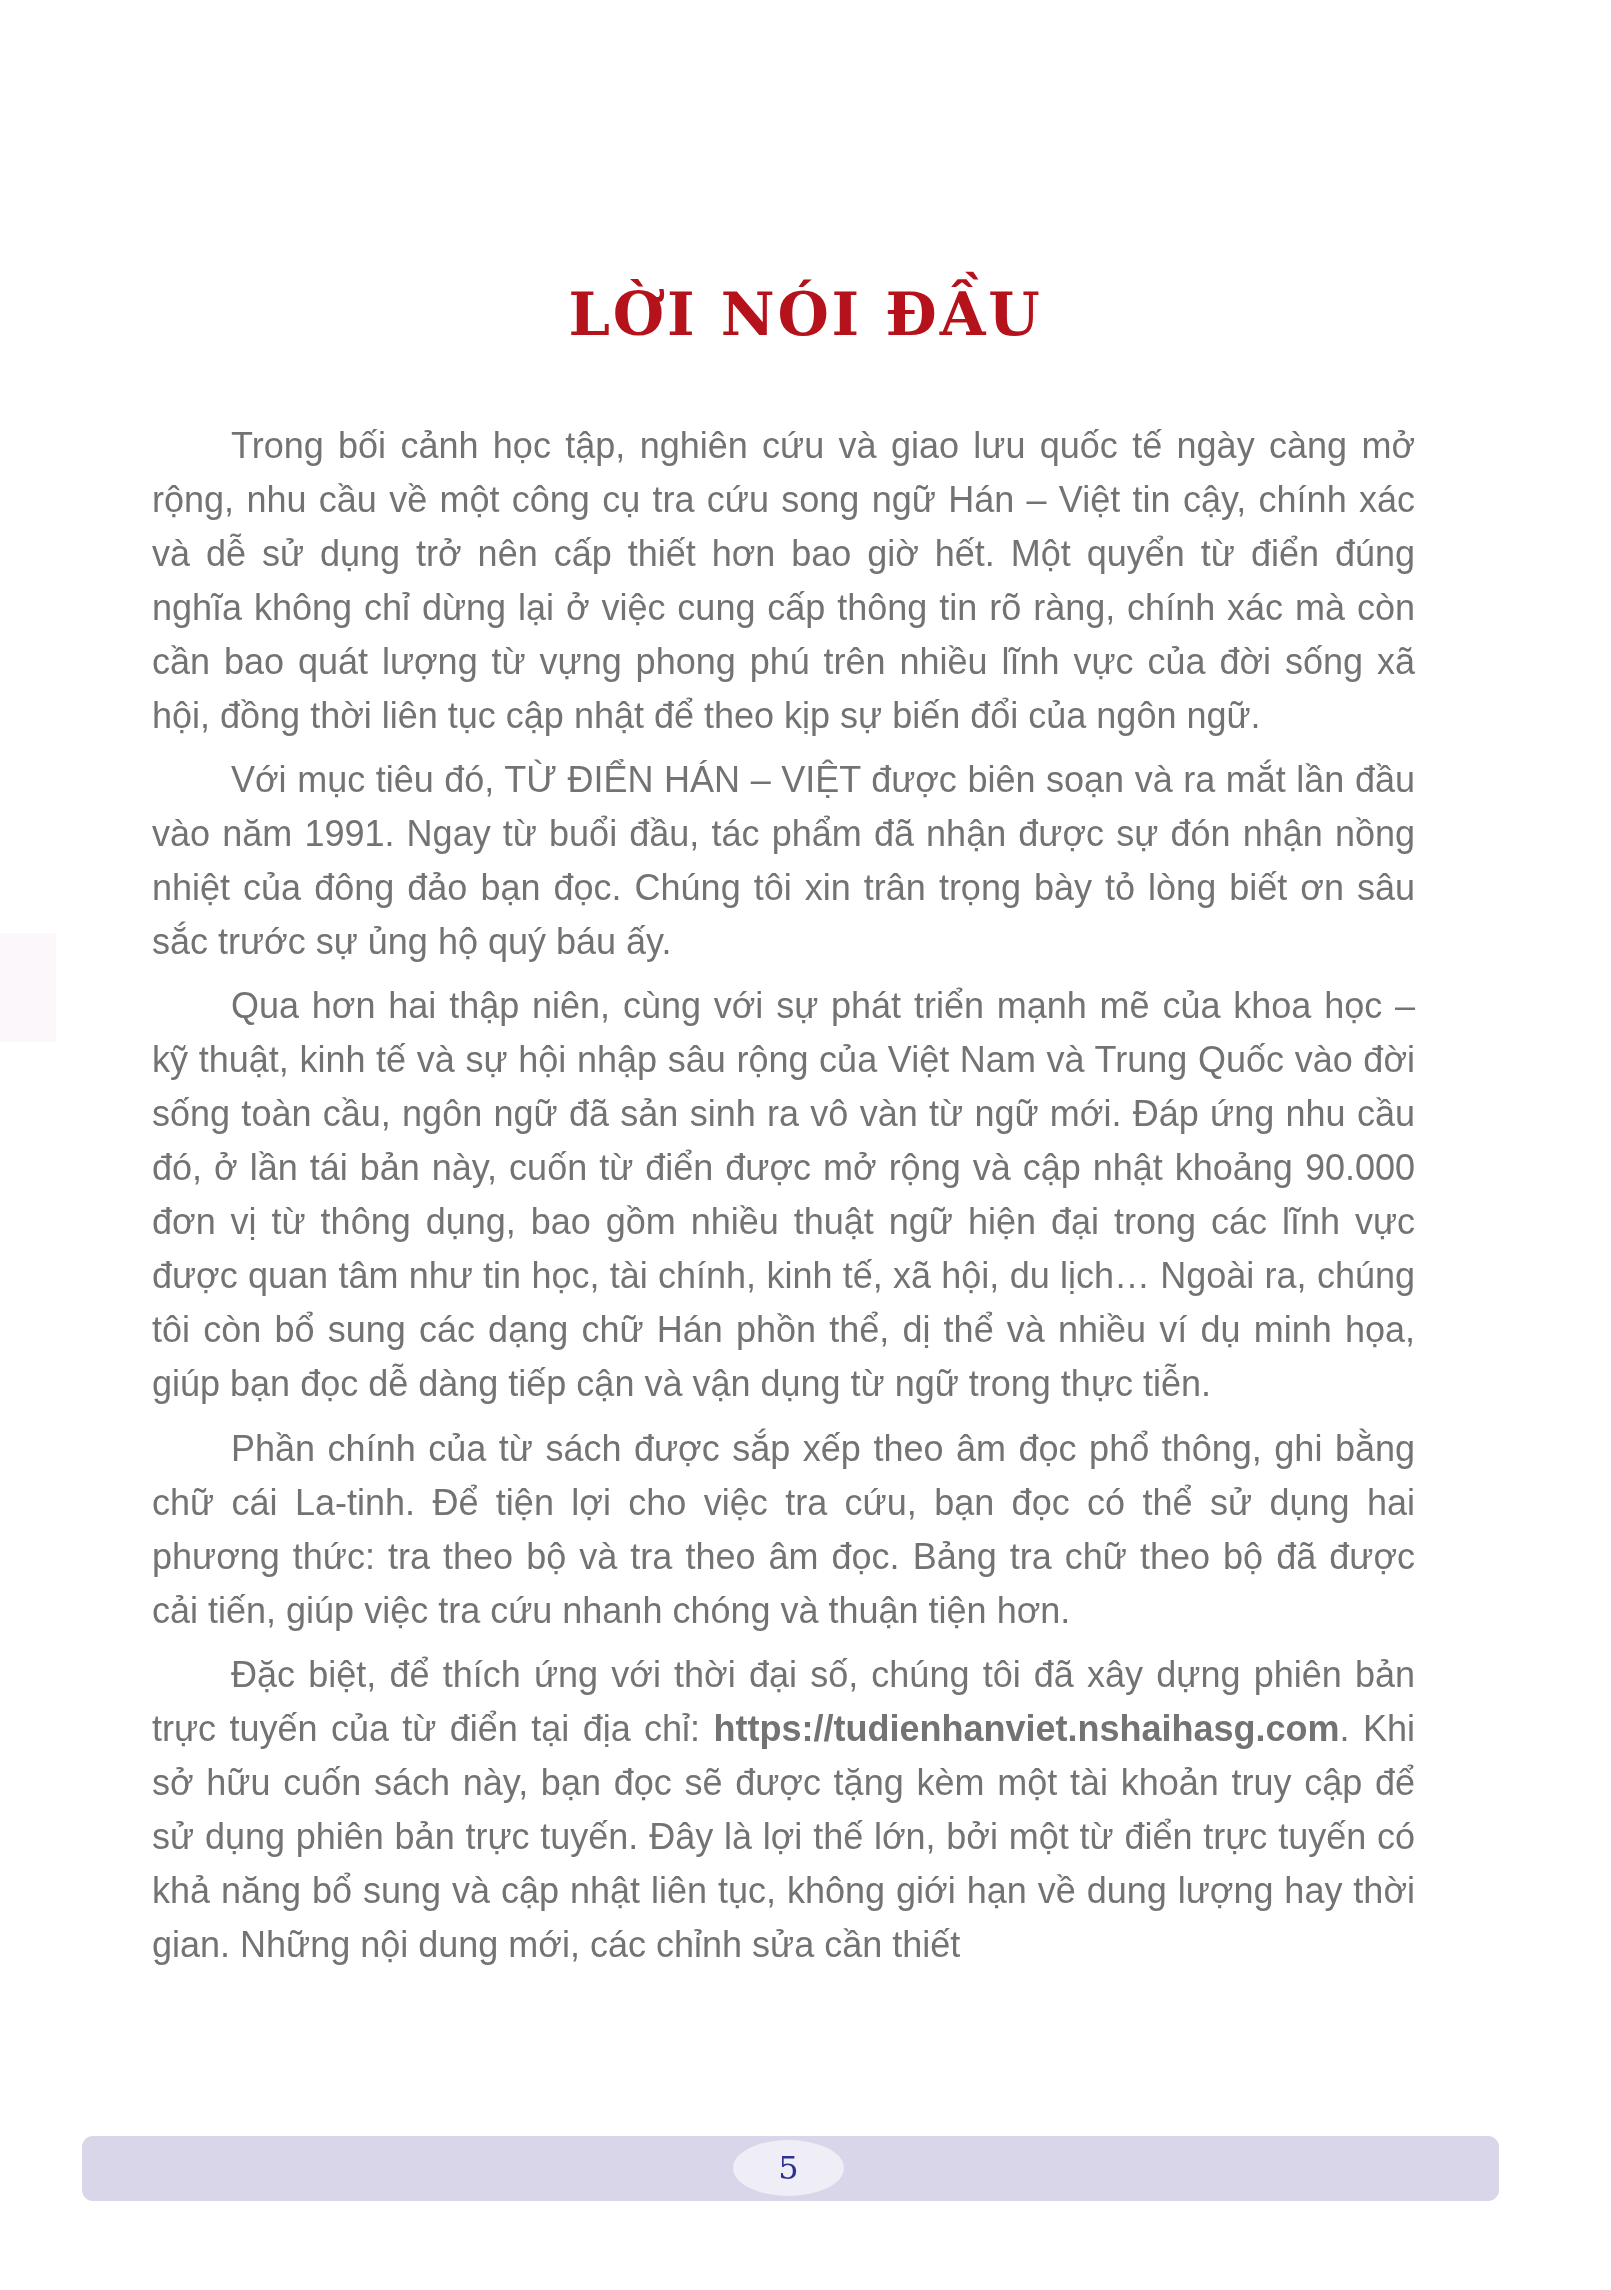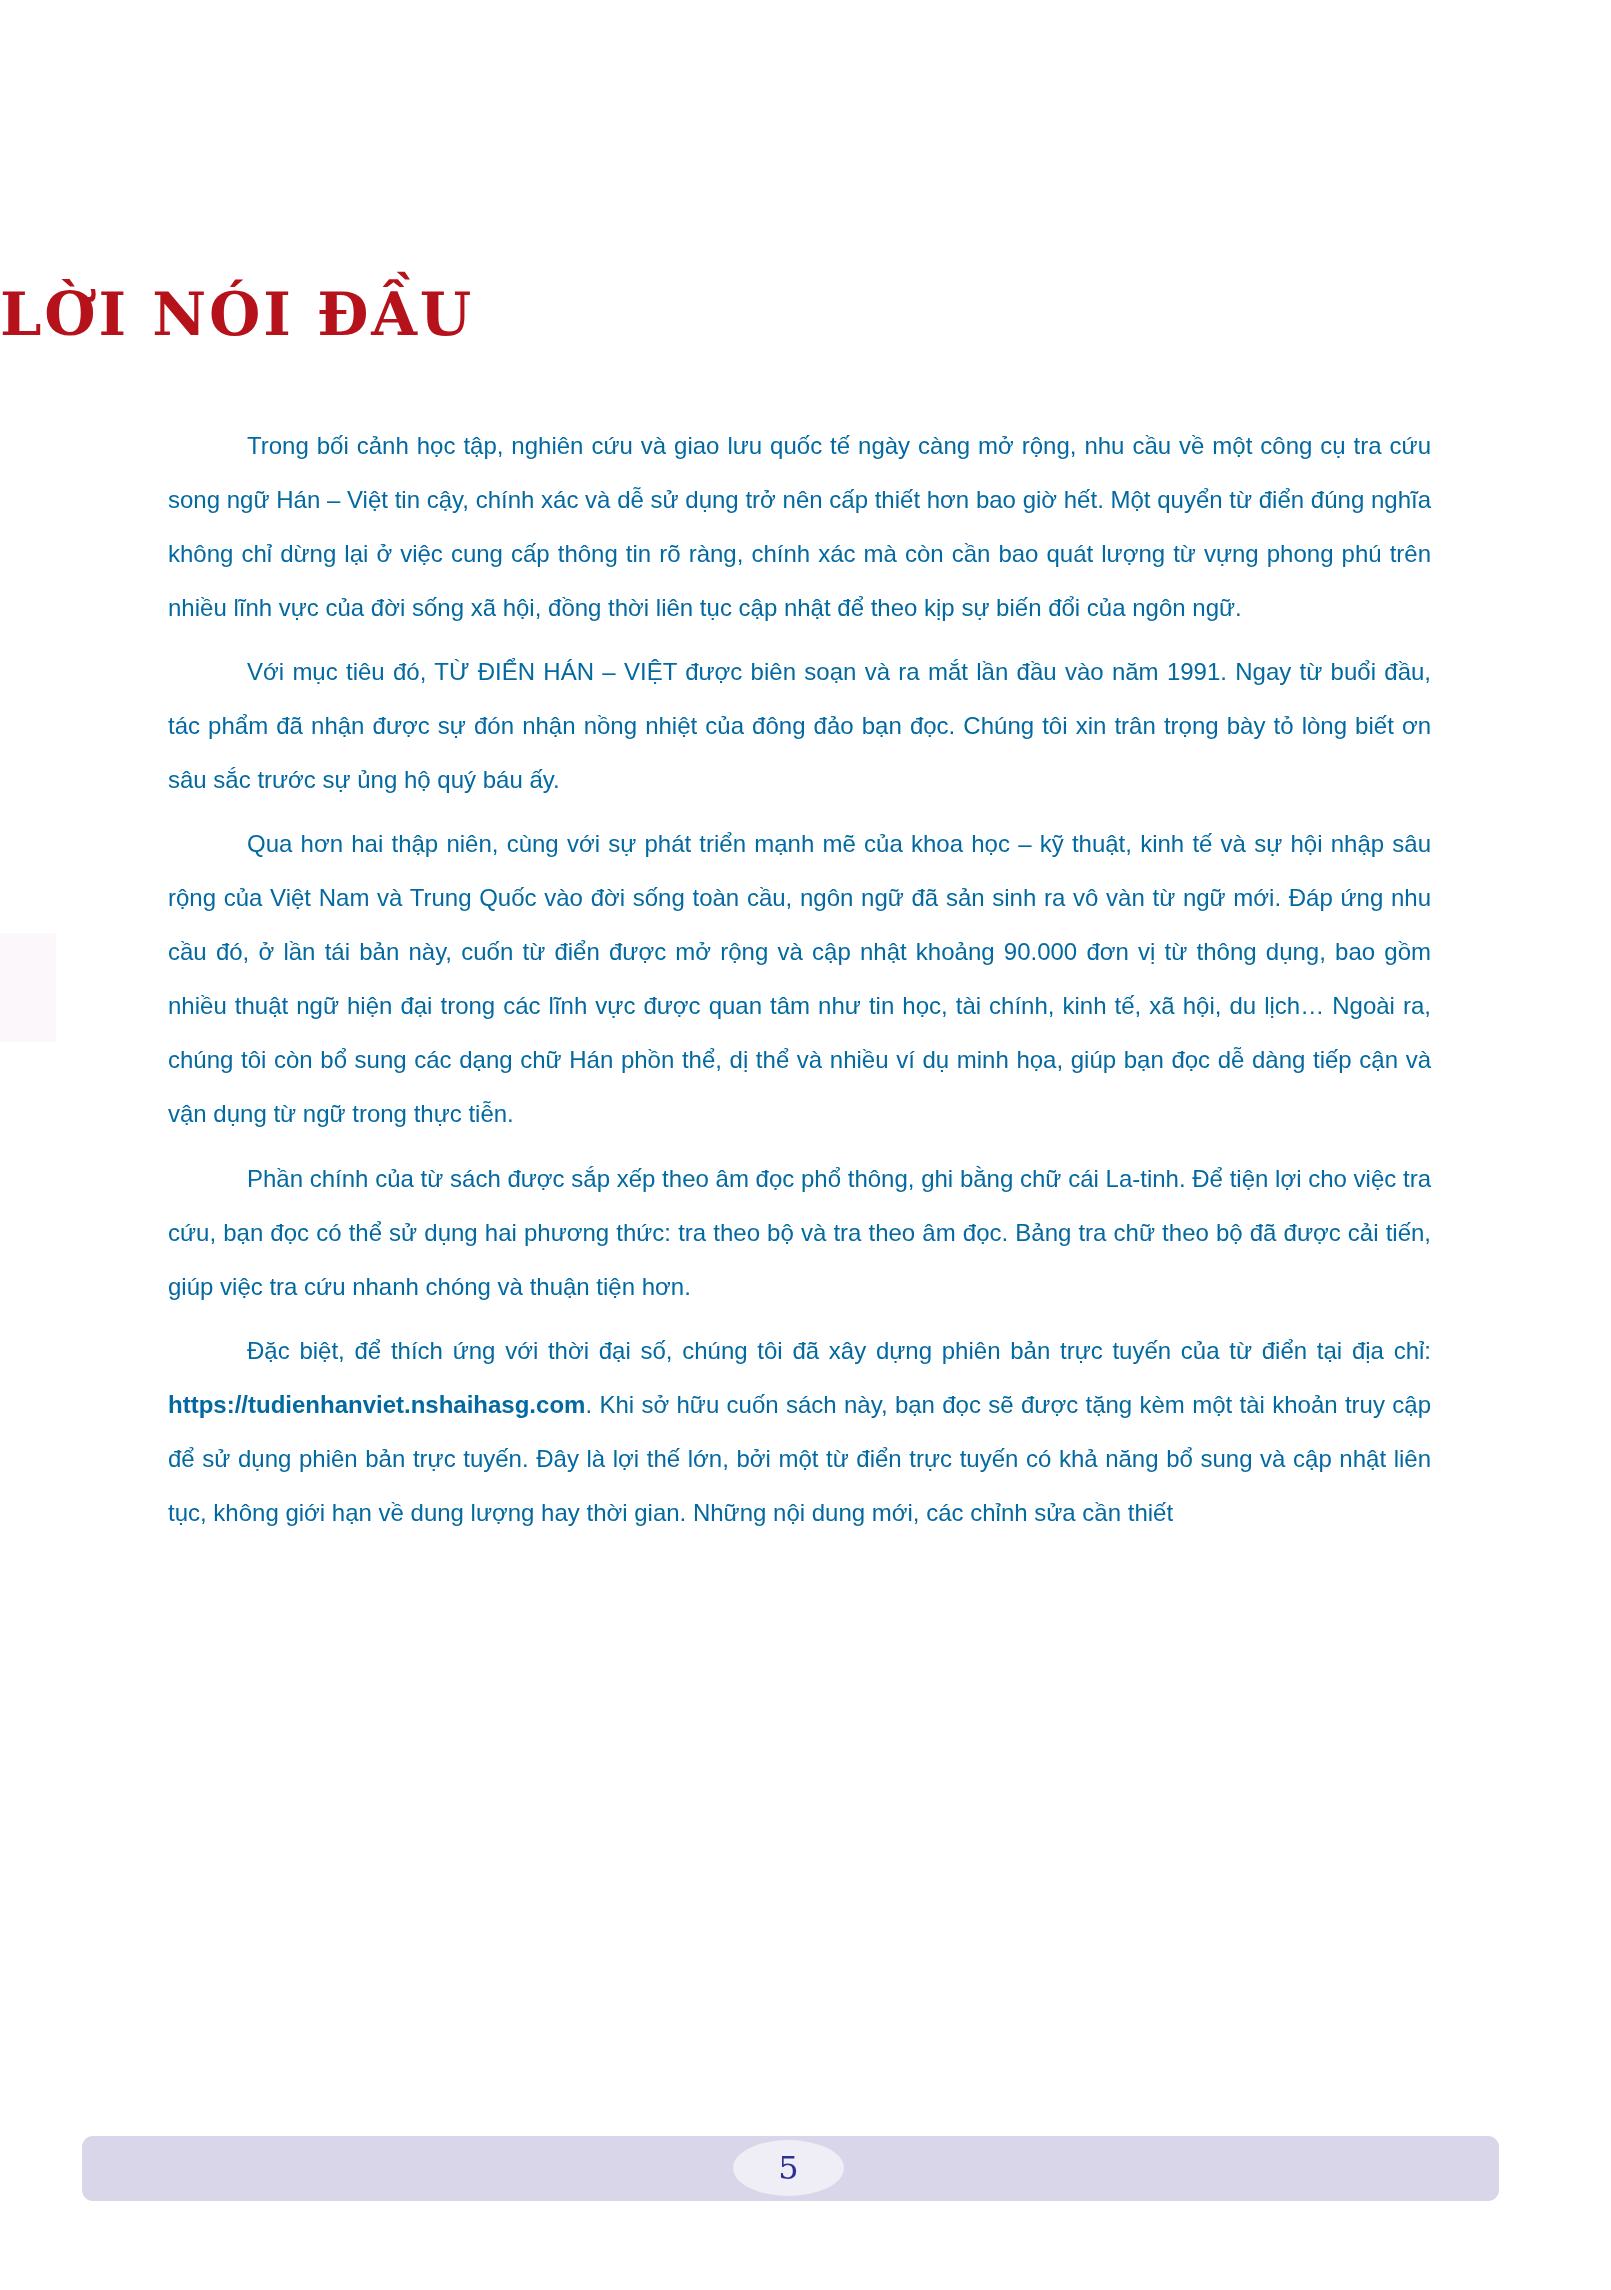--- a/index.html
+++ b/index.html
@@ -16,35 +16,36 @@
       top: 933px;
       width: 56px;
       height: 109px;
       background: #fcf7fa;
     }
     .page-title {
       position: absolute;
       left: 0;
       top: 278px;
       width: 1611px;
+      text-align: center;
       font-family: "DejaVu Serif", "Liberation Serif", serif;
       font-weight: bold;
       font-size: 59px;
       letter-spacing: 2.8px;
       color: #b5121b;
       margin: 0;
       line-height: 74px;
     }
     .content {
       position: absolute;
-      left: 168px;
+      left: 152px;
       top: 419px;
       width: 1263px;
-      color: #0369a1;
-      font-size: 24px;
+      color: #737373;
+      font-size: 36px;
       line-height: 54px;
     }
     .content p {
       margin: 0 0 10.2px 0;
       text-indent: 79px;
       text-align: justify;
     }
     .content p .url { font-weight: bold; }
     .footer-bar {
       position: absolute;

